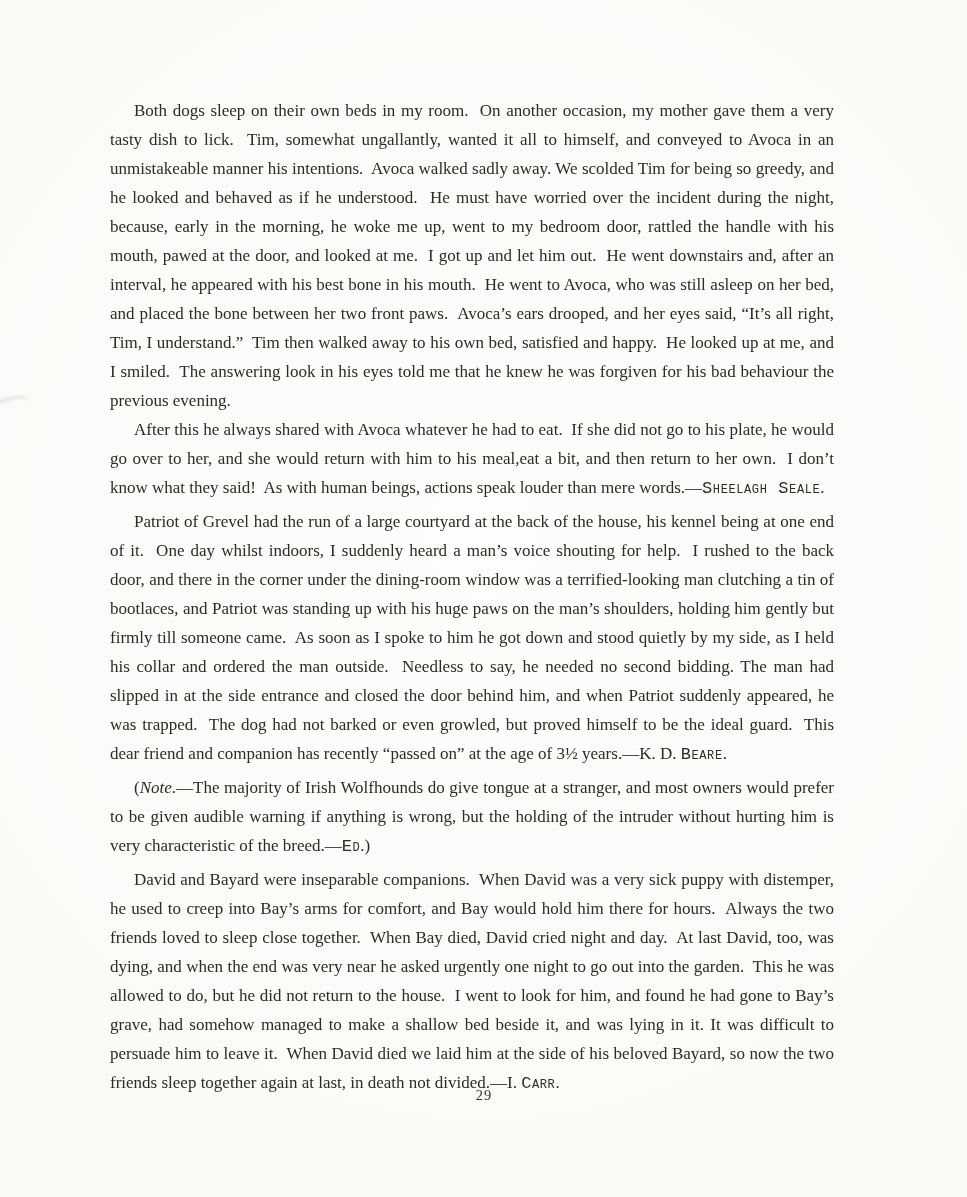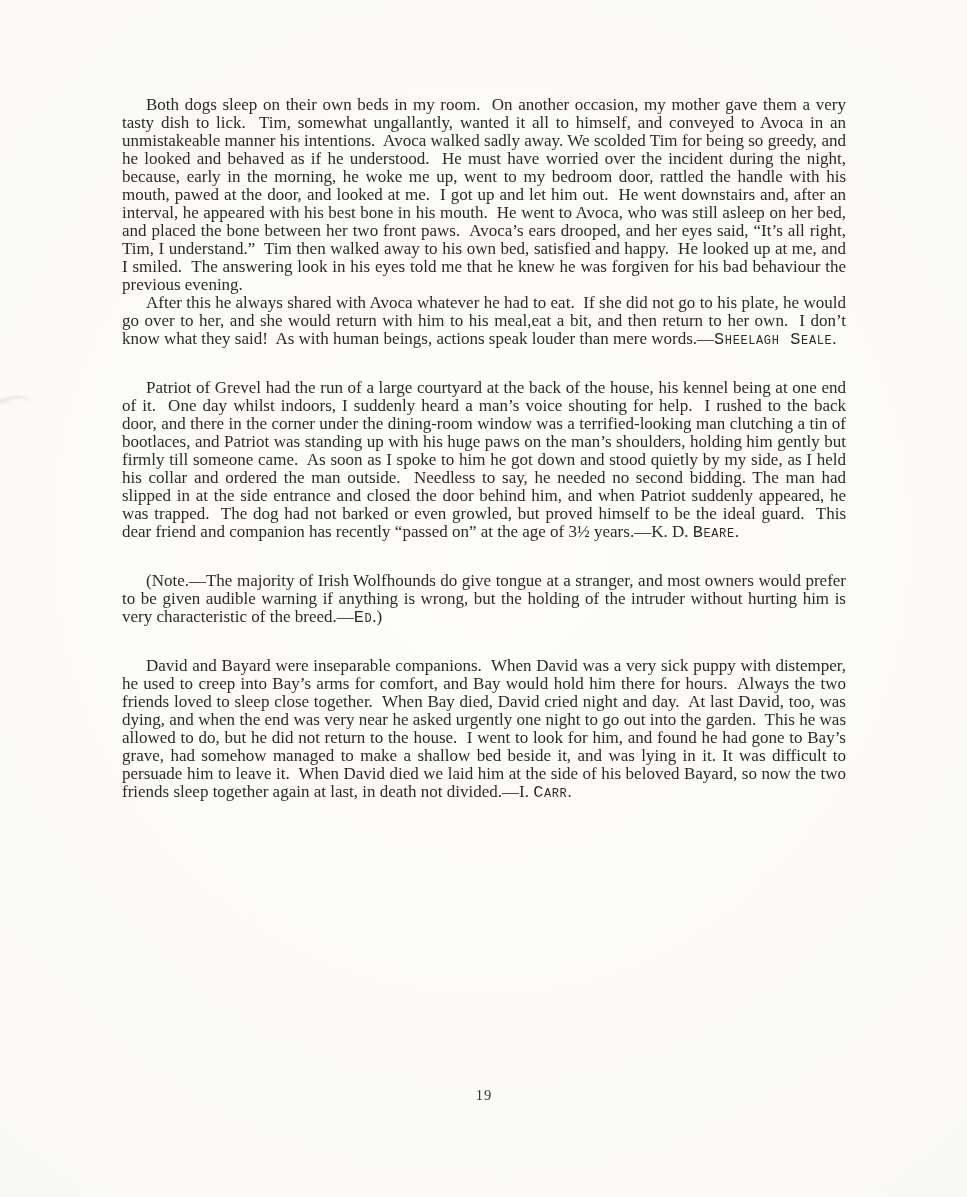--- a/index.html
+++ b/index.html
@@ -16,38 +16,38 @@
   }
   .page {
     position: absolute;
     inset: 0;
     background:
       radial-gradient(ellipse 140% 120% at 50% 45%, rgba(255,255,255,0.6) 0%, rgba(245,244,240,0.35) 70%, rgba(233,232,226,0.55) 100%),
       #fbfaf7;
   }
   .text-block {
     position: absolute;
-    left: 122px;
+    left: 110px;
     top: 96px;
     width: 724px;
     color: #2d2b26;
     font-size: 17px;
-    line-height: 18px;
+    line-height: 29px;
     text-align: justify;
     white-space: pre-wrap;
   }
   .para {
     margin: 0;
     text-indent: 24px;
   }
   .para.space-before {
-    margin-top: 30px;
+    margin-top: 4px;
   }
   .run-n { font-style: normal; }
-  .run-i { }
+  .run-i { font-style: italic; }
   .run-sc {
     font-variant: small-caps;
     letter-spacing: 0.6px;
     font-family: Liberation Mono, monospace;
   }
   .page-number {
     position: absolute;
     left: 122px;
     top: 1087px;
     width: 724px;
@@ -78,14 +78,14 @@
     border-radius: 50%;
     transform: rotate(20deg);
   }
 </style>
 </head>
 <body>
 
 <div class="page">
   <div class="pencil-smudge"></div>
   <main class="text-block" id="paragraphs"><p class="para"><span class="run-n">Both dogs sleep on their own beds in my room.  On another occasion, my mother gave them a very tasty dish to lick.  Tim, somewhat ungallantly, wanted it all to himself, and conveyed to Avoca in an unmistakeable manner his intentions.  Avoca walked sadly away. We scolded Tim for being so greedy, and he looked and behaved as if he understood.  He must have worried over the incident during the night, because, early in the morning, he woke me up, went to my bedroom door, rattled the handle with his mouth, pawed at the door, and looked at me.  I got up and let him out.  He went downstairs and, after an interval, he appeared with his best bone in his mouth.  He went to Avoca, who was still asleep on her bed, and placed the bone between her two front paws.  Avoca’s ears drooped, and her eyes said, “It’s all right, Tim, I understand.”  Tim then walked away to his own bed, satisfied and happy.  He looked up at me, and I smiled.  The answering look in his eyes told me that he knew he was forgiven for his bad behaviour the previous evening.</span></p><p class="para"><span class="run-n">After this he always shared with Avoca whatever he had to eat.  If she did not go to his plate, he would go over to her, and she would return with him to his meal,eat a bit, and then return to her own.  I don’t know what they said!  As with human beings, actions speak louder than mere words.—</span><span class="run-sc">Sheelagh Seale</span><span class="run-n">.</span></p><p class="para space-before"><span class="run-n">Patriot of Grevel had the run of a large courtyard at the back of the house, his kennel being at one end of it.  One day whilst indoors, I suddenly heard a man’s voice shouting for help.  I rushed to the back door, and there in the corner under the dining-room window was a terrified-looking man clutching a tin of bootlaces, and Patriot was standing up with his huge paws on the man’s shoulders, holding him gently but firmly till someone came.  As soon as I spoke to him he got down and stood quietly by my side, as I held his collar and ordered the man outside.  Needless to say, he needed no second bidding. The man had slipped in at the side entrance and closed the door behind him, and when Patriot suddenly appeared, he was trapped.  The dog had not barked or even growled, but proved himself to be the ideal guard.  This dear friend and companion has recently “passed on” at the age of 3½ years.—K. D. </span><span class="run-sc">Beare</span><span class="run-n">.</span></p><p class="para space-before"><span class="run-n">(</span><span class="run-i">Note</span><span class="run-n">.—The majority of Irish Wolfhounds do give tongue at a stranger, and most owners would prefer to be given audible warning if anything is wrong, but the holding of the intruder without hurting him is very characteristic of the breed.—</span><span class="run-sc">Ed</span><span class="run-n">.)</span></p><p class="para space-before"><span class="run-n">David and Bayard were inseparable companions.  When David was a very sick puppy with distemper, he used to creep into Bay’s arms for comfort, and Bay would hold him there for hours.  Always the two friends loved to sleep close together.  When Bay died, David cried night and day.  At last David, too, was dying, and when the end was very near he asked urgently one night to go out into the garden.  This he was allowed to do, but he did not return to the house.  I went to look for him, and found he had gone to Bay’s grave, had somehow managed to make a shallow bed beside it, and was lying in it. It was difficult to persuade him to leave it.  When David died we laid him at the side of his beloved Bayard, so now the two friends sleep together again at last, in death not divided.—I. </span><span class="run-sc">Carr</span><span class="run-n">.</span></p></main>
-  <div class="page-number">19</div>
+  <div class="page-number">29</div>
 </div>
 
 </body></html>

